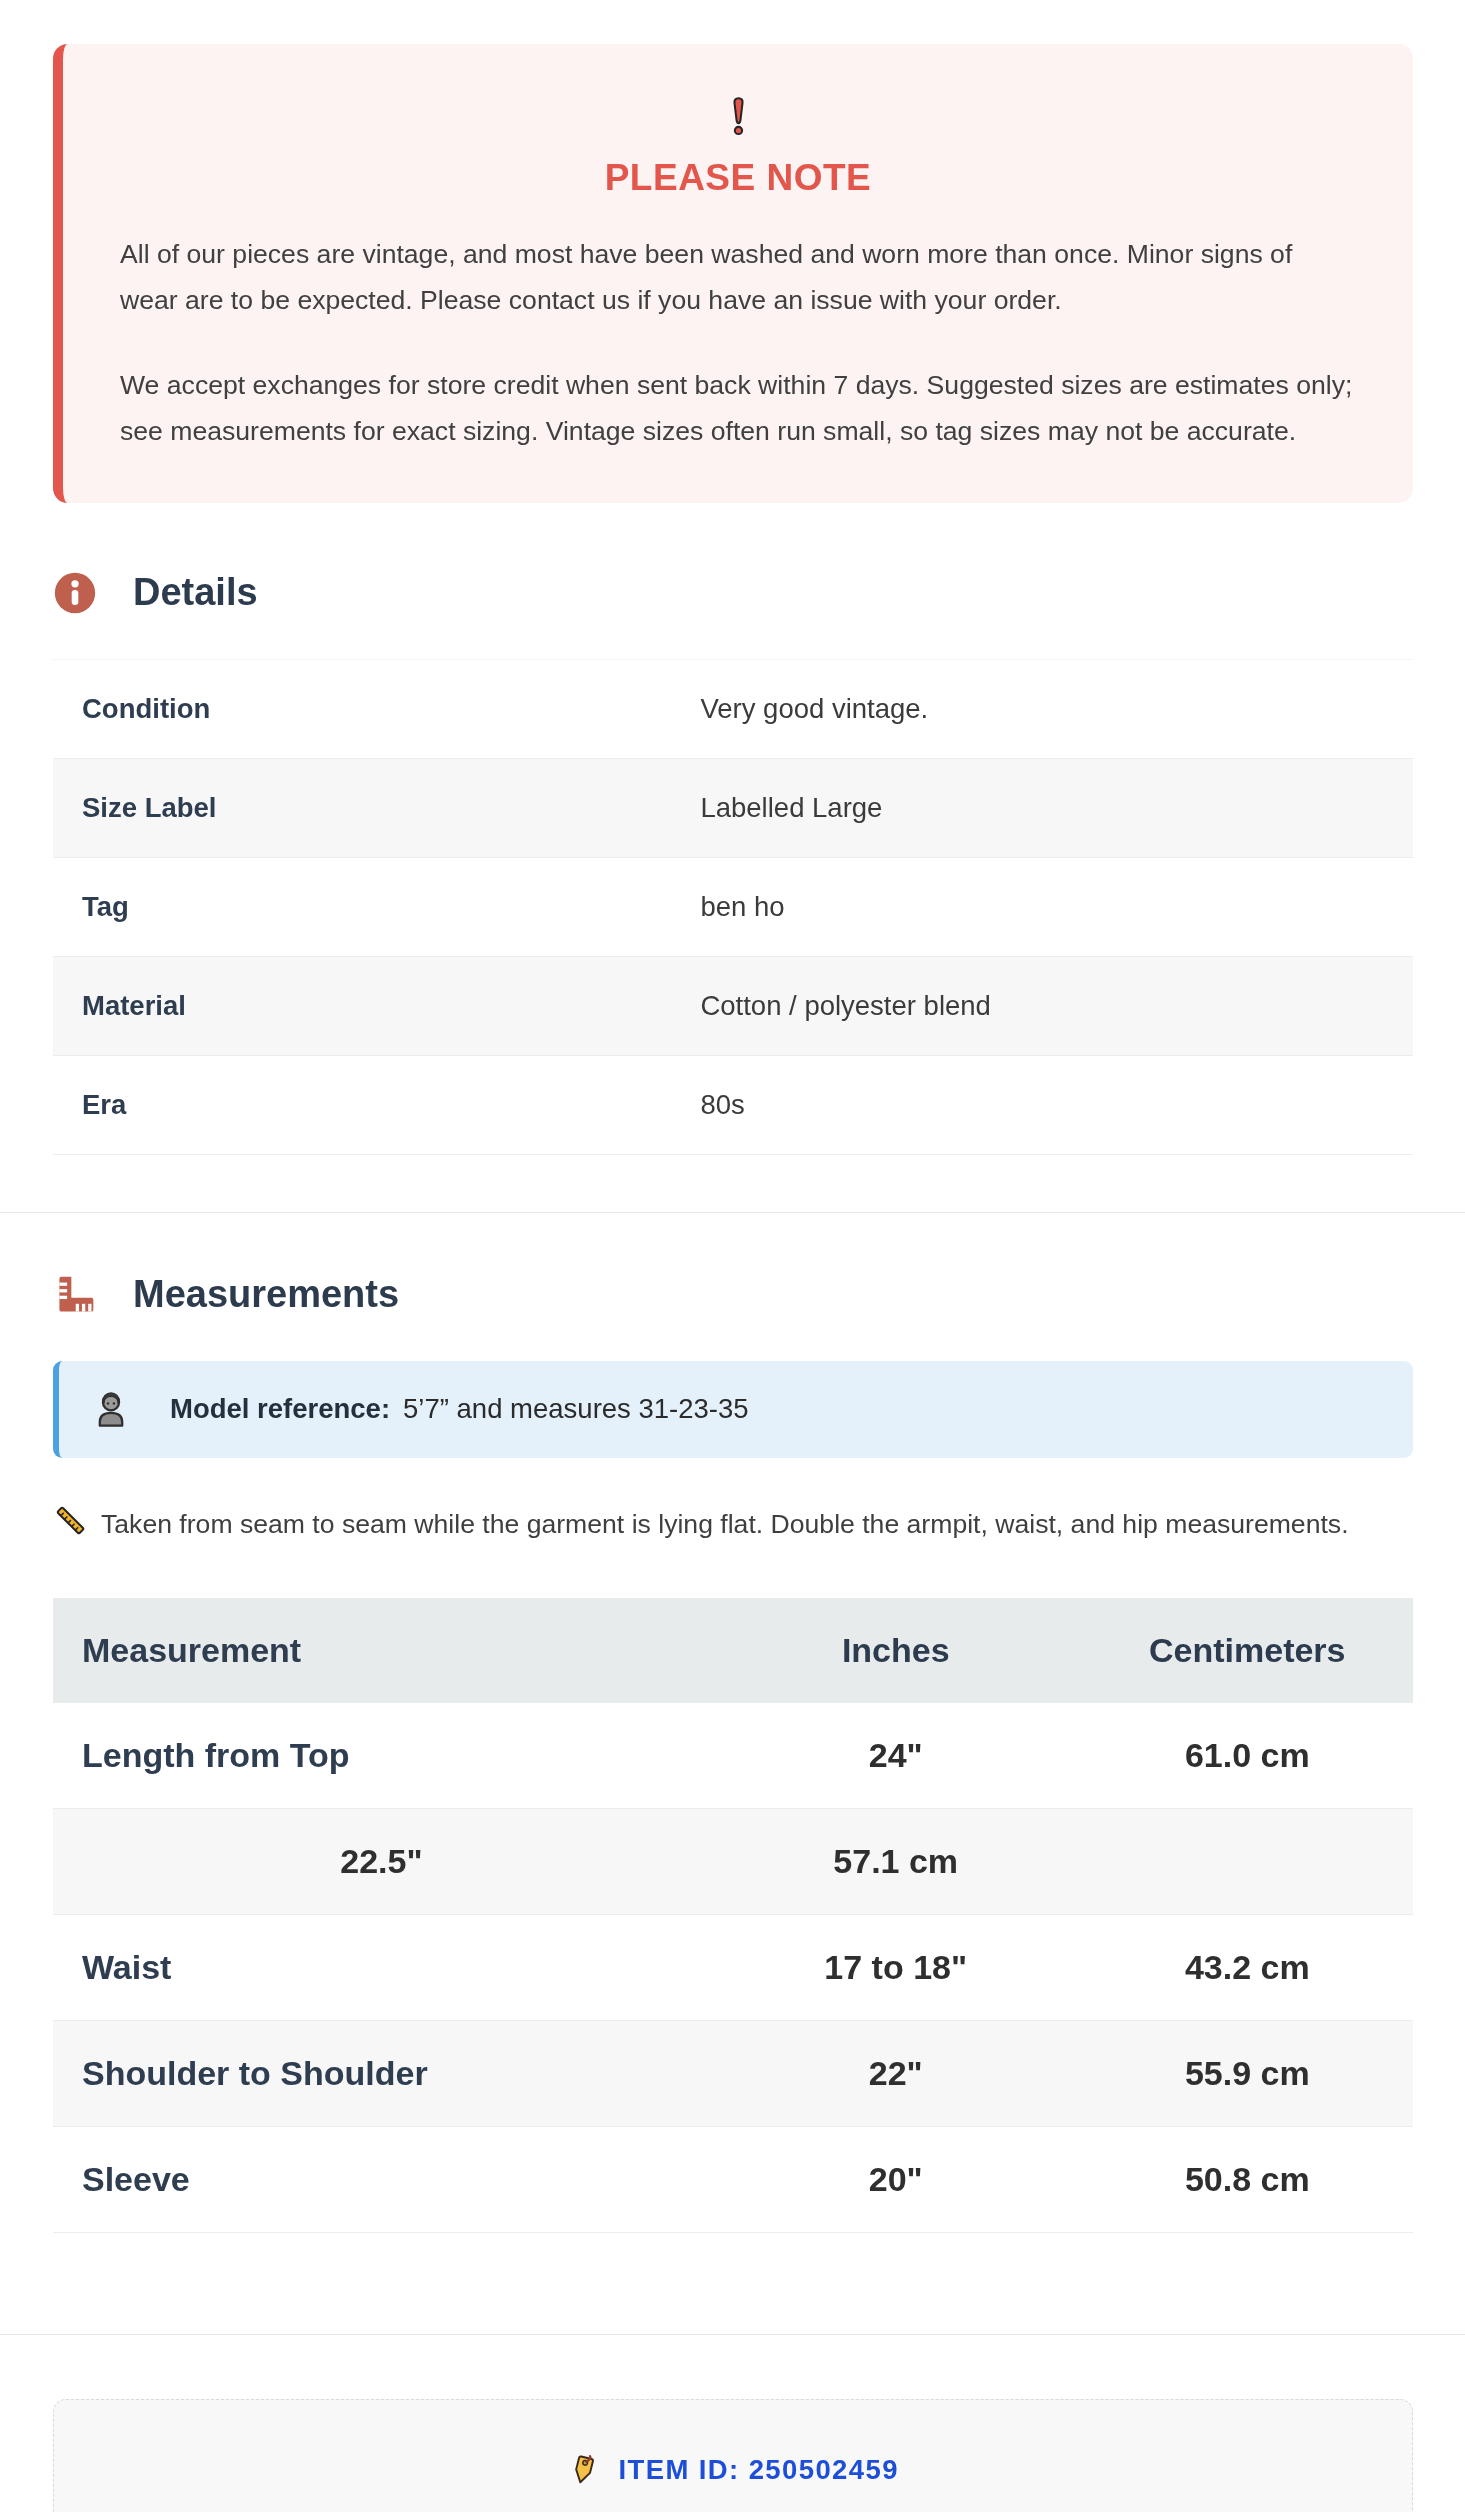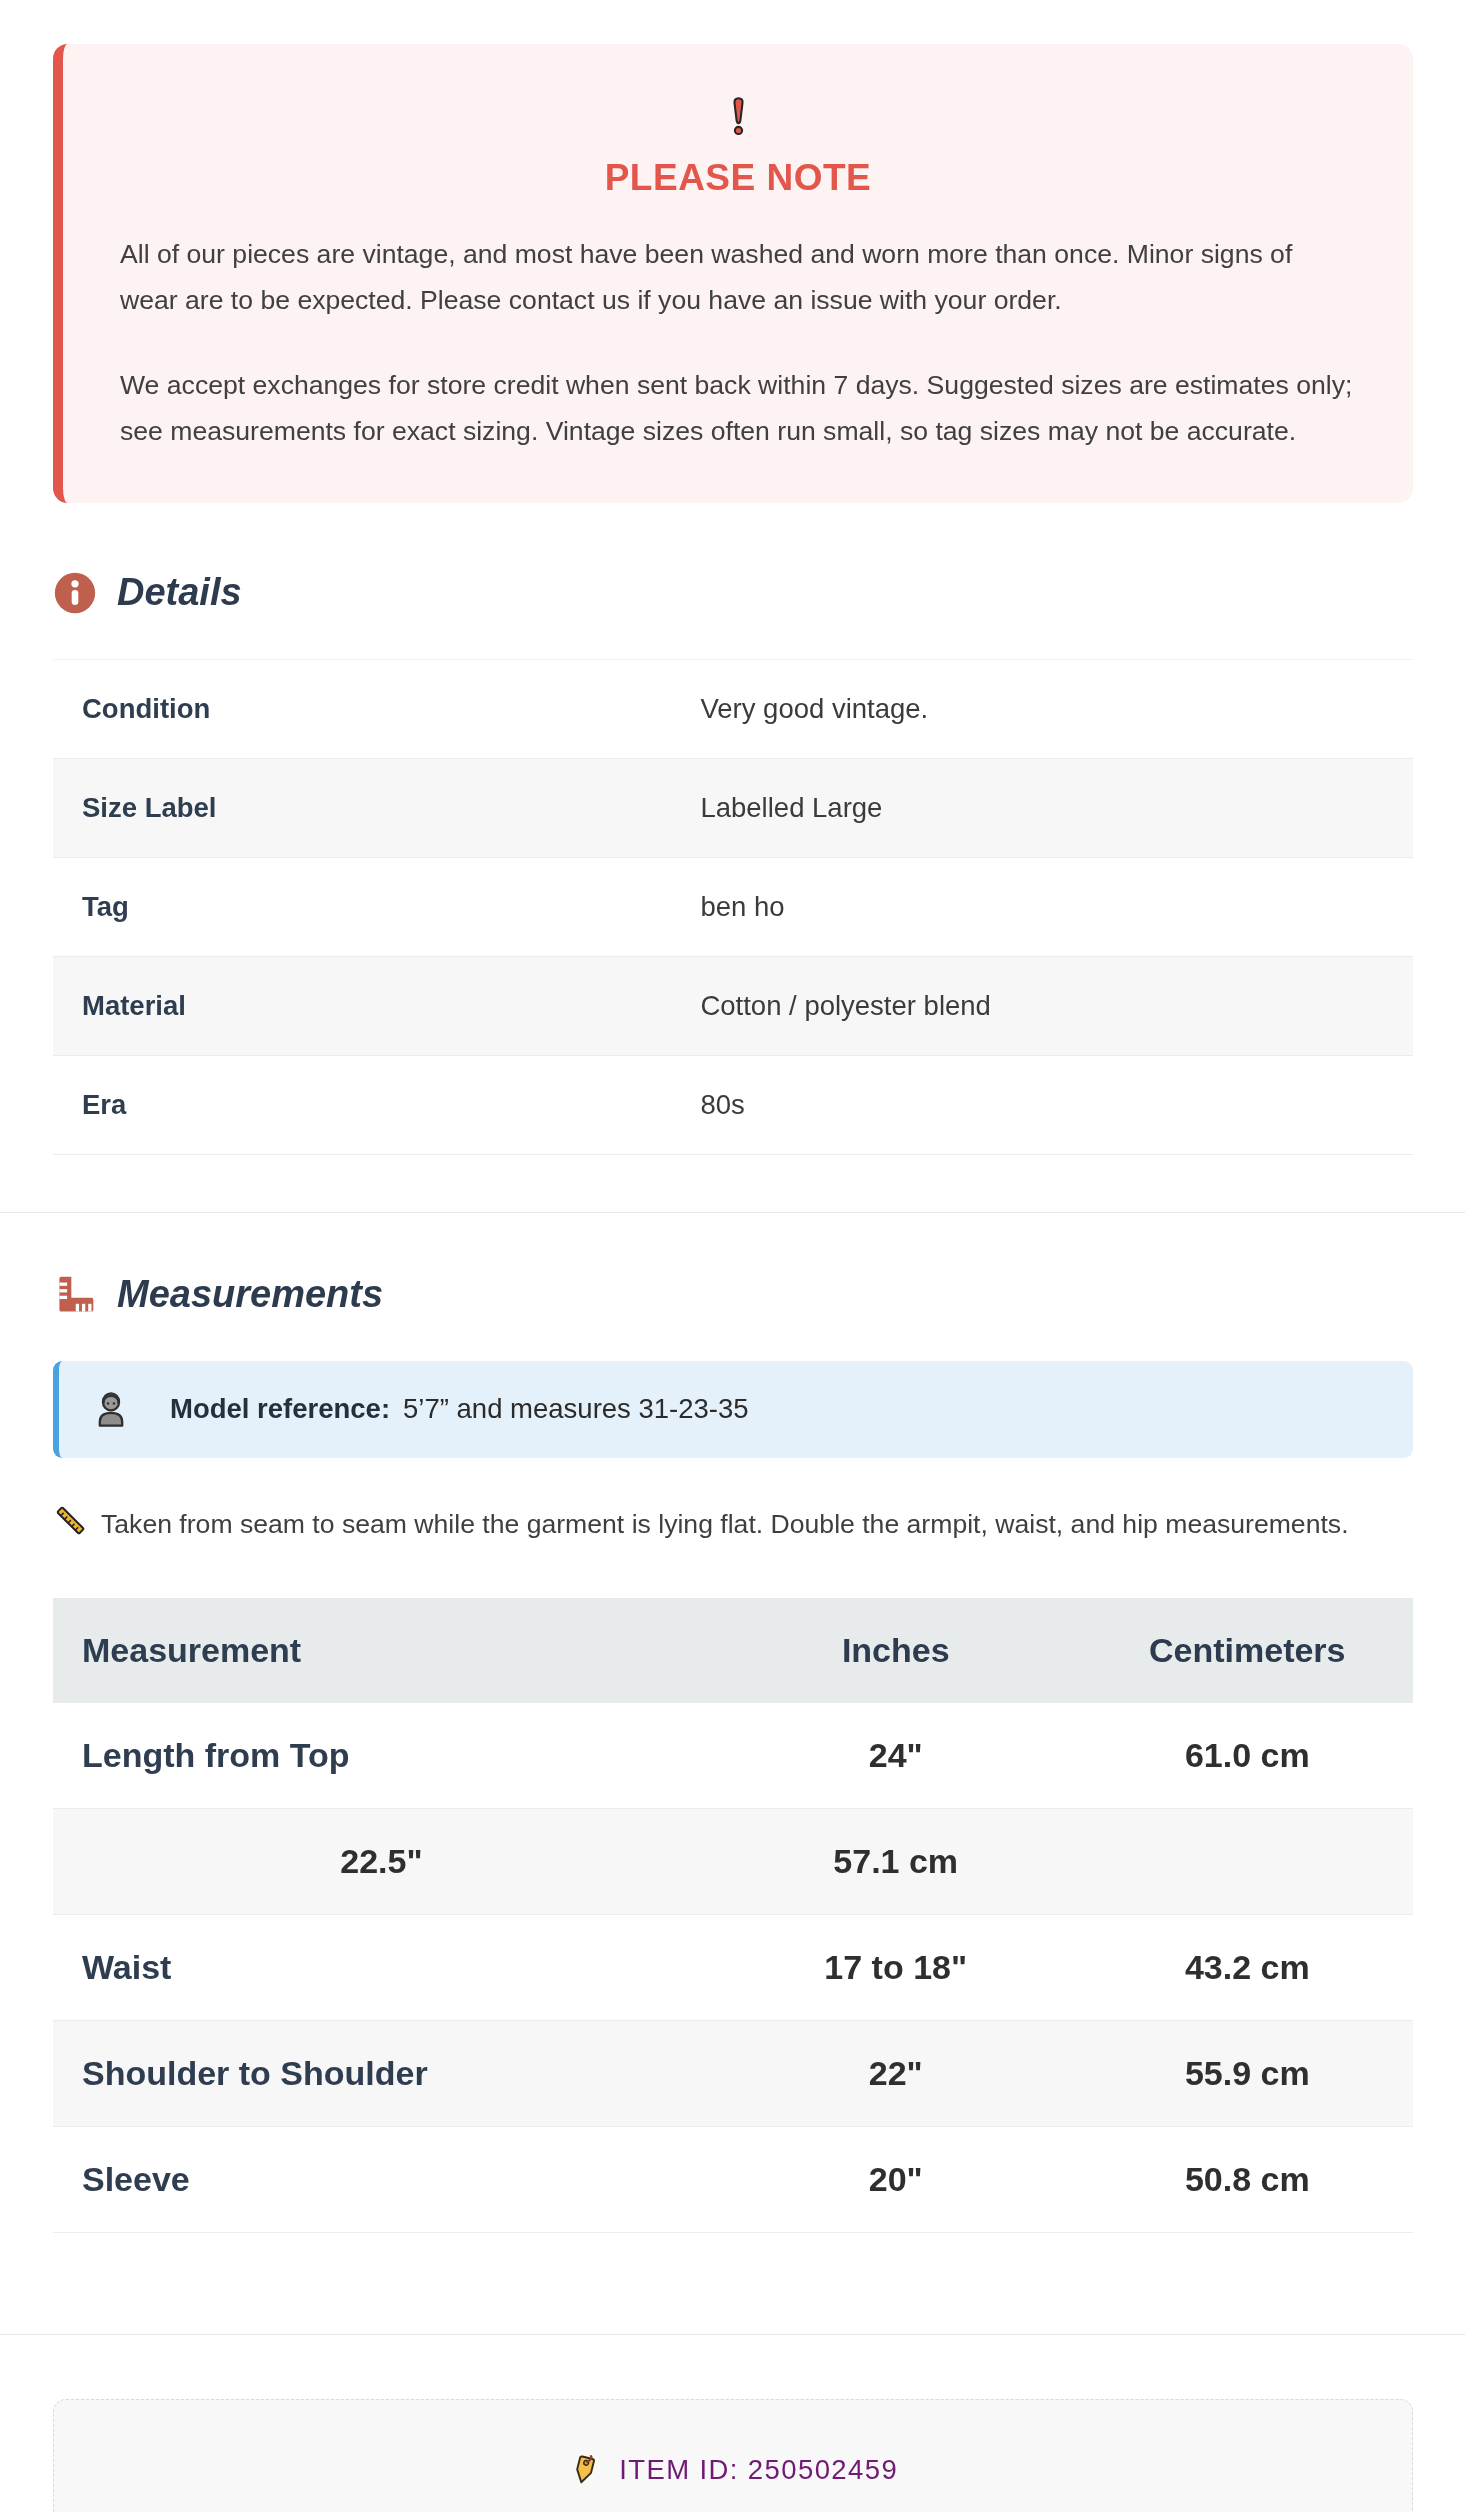--- a/index.html
+++ b/index.html
@@ -29,21 +29,21 @@
   }
   .note-box p {
     font-size:26.6px;
     line-height:1.72;
     color:#404040;
     margin-top:40px;
   }
   .note-box p:first-of-type { margin-top:0; }
 
   
-  .section-heading { display:flex; align-items:center; gap:20px; margin-bottom:44px;font-style:italic; }
+  .section-heading { display:flex; align-items:center; gap:36px; margin-bottom:44px; }
   .section-heading h2 {
     font-size:38px;
     font-weight:700;
     color:#2d3b4e;
   }
   .icon { flex:0 0 auto; display:inline-flex; }
 
   
   .details-table { margin-bottom:55px; }
   .detail-row {
@@ -115,22 +115,22 @@
     border:1.8px dashed #d9d9d9;
     border-radius:13px;
     padding:53px 27.5px;
     display:flex;
     align-items:center;
     justify-content:center;
     gap:18.3px;
   }
   .item-id-text {
     font-size:27.5px;
-    font-weight:400;
-    color:#701a75;
+    font-weight:700;
+    color:#1d4ed8;
     letter-spacing:1.4px;
   }
 </style>
 </head>
 <body>
 
 <div class="page">
 
   <section class="note-box">
     <div class="note-title-row">

